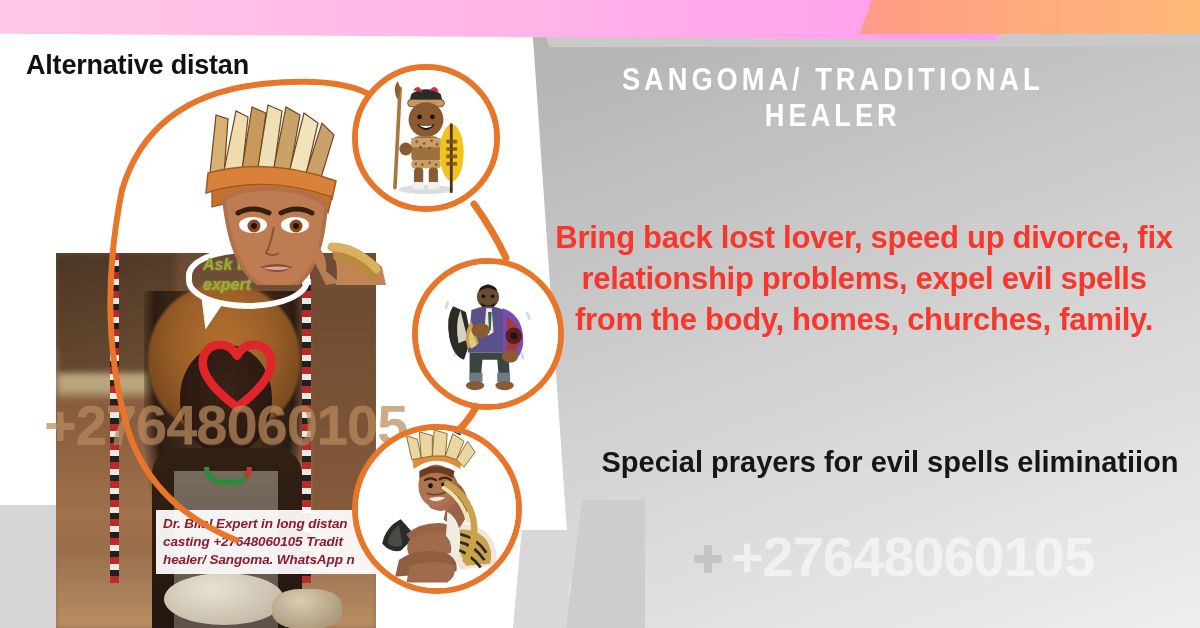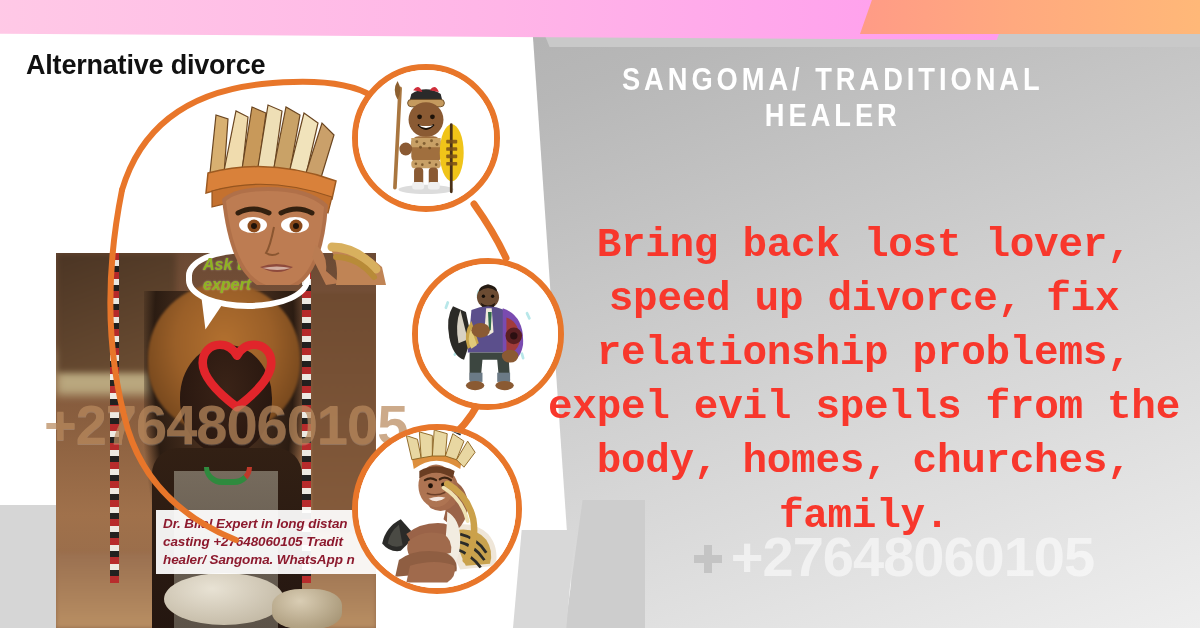--- a/index.html
+++ b/index.html
@@ -221,22 +221,22 @@
     transform:scaleX(.88); transform-origin:left center;
     font-family:"Liberation Sans Narrow","Liberation Sans",sans-serif;
   }
   .title-big {
     position:absolute; left:560px; top:104px; width:620px;
     font-size:64px; font-weight:700; color:#ffffff;
     letter-spacing:8px; text-align:center; line-height:1.05;
   }
   .red-block {
     position:absolute; left:548px; top:218px; width:632px;
-    font-size:41px; font-weight:800; color:#f8372c;
-    text-align:center; line-height:1.32; letter-spacing:-.3px;font-family:Liberation Mono, monospace;
+    font-size:31px; font-weight:800; color:#f8372c;
+    text-align:center; line-height:1.32; letter-spacing:-.3px;
   }
   .black-block {
     position:absolute; left:600px; top:444px; width:580px;
     font-size:29px; font-weight:800; color:#161616;
     text-align:center; line-height:1.3;
   }
   .watermark-right {
     position:absolute; left:640px; top:524px; width:545px;
     font-size:56px; font-weight:700; color:rgba(255,255,255,.55);
     text-align:center; letter-spacing:-1px;
@@ -255,21 +255,21 @@
   <div class="gray-parallelogram"></div>
   <div class="plus-mark"></div>
 
   <div class="pink-wrap">
     <div class="pink-shape"></div>
   </div>
   <div class="orange-wrap">
     <div class="orange-shape"></div>
   </div>
 
-  <div class="alt-heading">Alternative divorce</div>
+  <div class="alt-heading">Alternative distan</div>
 
   <div class="photo-card">
     <div class="ph-sky"></div>
     <div class="ph-hut"></div>
     <div class="ph-door"></div>
     <div class="ph-ground"></div>
     <div class="ph-figure"></div>
     <div class="ph-hair"></div>
     <div class="ph-face"></div>
     <div class="ph-torso"></div>
@@ -466,15 +466,16 @@
         <path d="M96 88 Q110 96 110 118 Q110 134 104 144 L90 140 Q96 114 96 88 Z" fill="#f2ece0"></path>
         <path d="M54 120 Q70 106 92 112 Q102 118 100 132 L62 142 Q50 134 54 120 Z" fill="#a06a4c"></path>
         <path d="M44 140 Q62 126 94 132 Q108 138 106 152 L40 158 Z" fill="#8f5e42"></path>
         <path d="M56 146 Q84 138 104 146 Q106 158 96 164 L52 164 Z" fill="#a06a4c"></path>
       </g>
     </svg>
   </div>
 
   <div class="title-small">SANGOMA/ TRADITIONAL HEALER</div>
   <div class="red-block">Bring back lost lover, speed up divorce, fix relationship problems, expel evil spells from the body, homes, churches, family.</div>
+  <div class="black-block">Special prayers for  evil spells eliminatiion</div>
   <div class="watermark-right">+27648060105</div>
 
 </div>
 
 </body></html>

